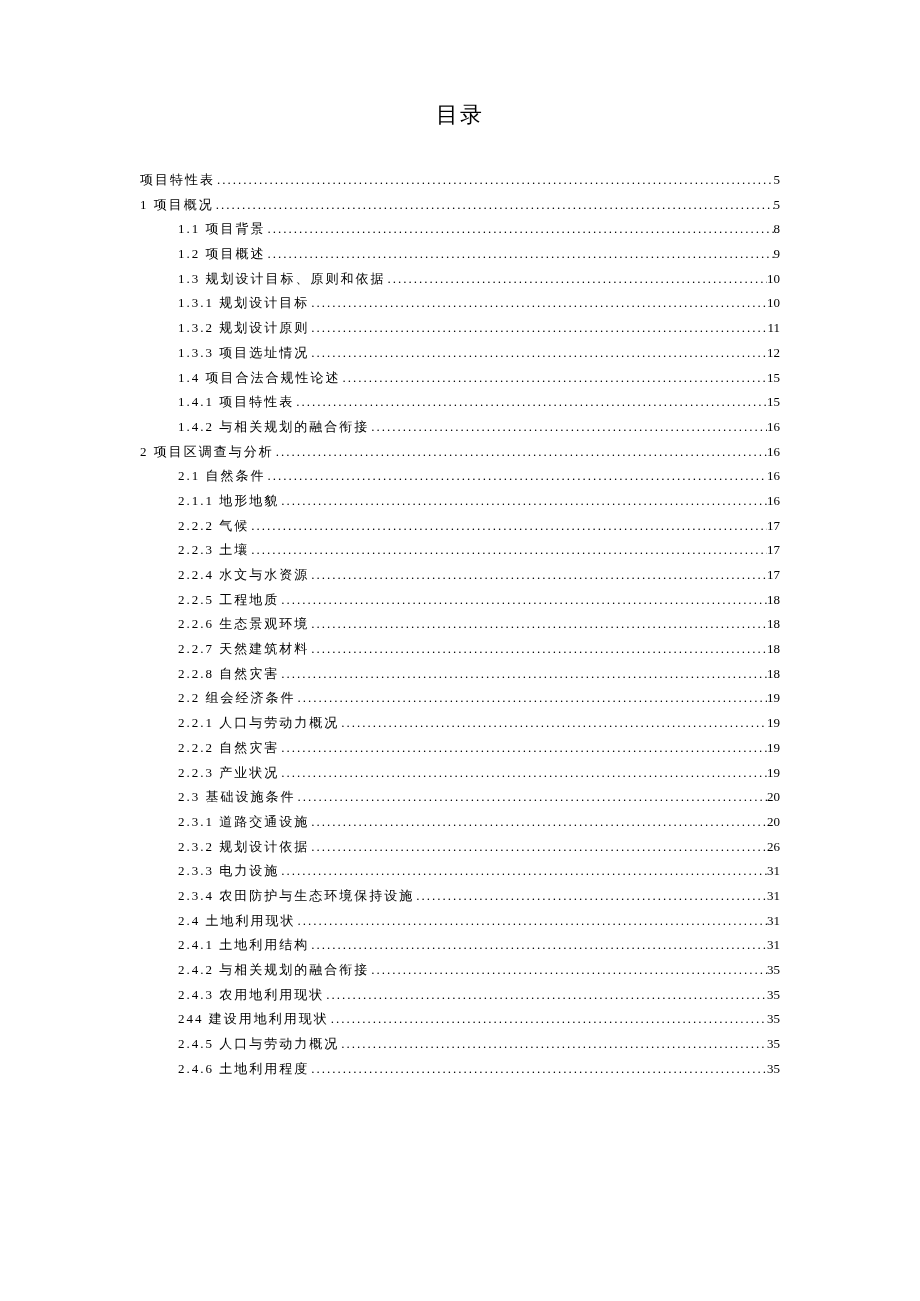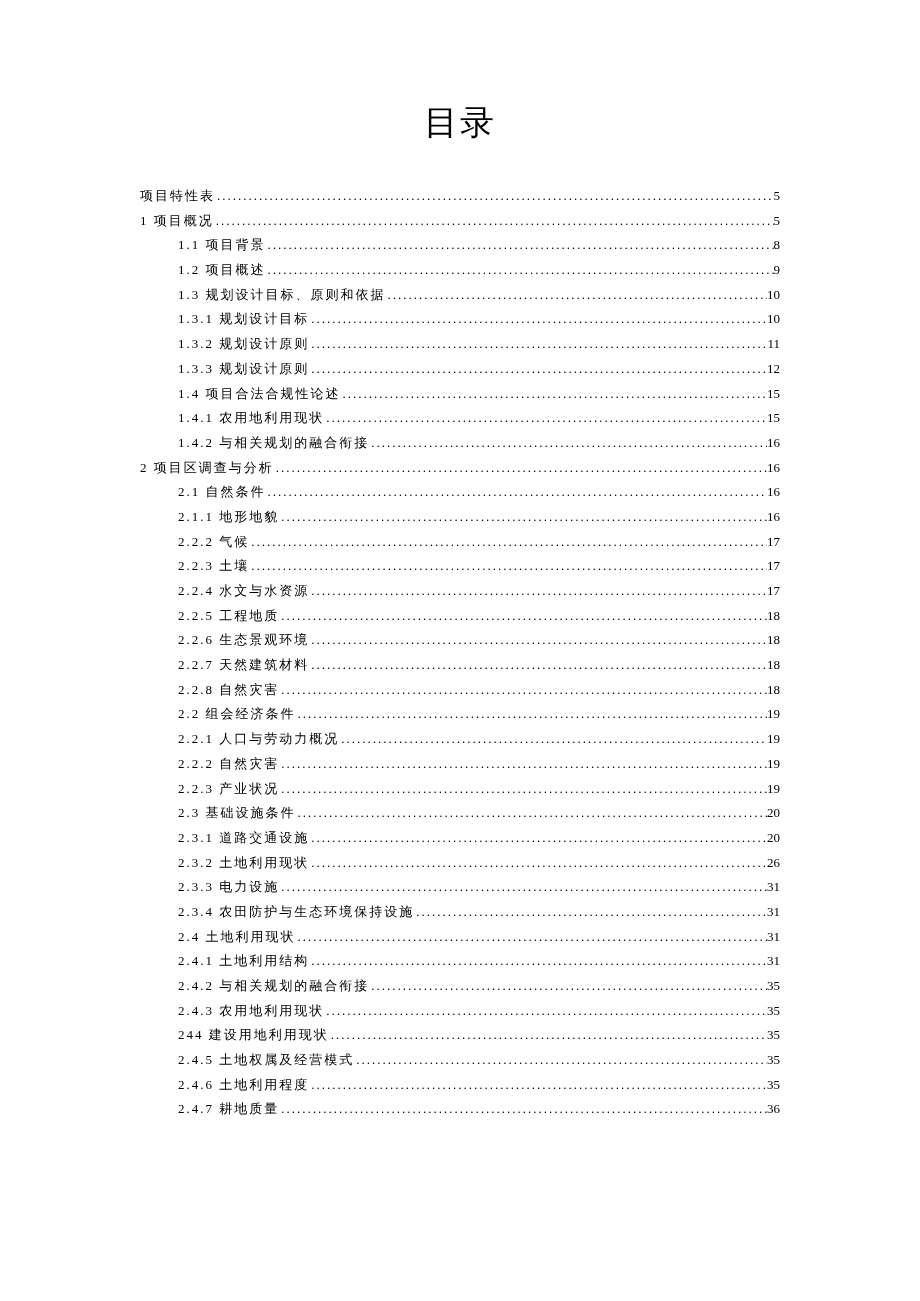--- a/index.html
+++ b/index.html
@@ -10,21 +10,21 @@
     body {
       background: #fff;
       font-family: "SimSun", "宋体", serif;
       width: 920px;
       height: 1301px;
       padding: 100px 140px 100px 140px;
       color: #000;
     }
     .title {
       text-align: center;
-      font-size: 34px;
+      font-size: 22px;
       font-weight: normal;
       font-family: "SimHei", "黑体", sans-serif;
       margin-bottom: 38px;
       letter-spacing: 2px;
     }
     .toc {
       font-size: 13px;
       line-height: 1.9;
       margin-top: 36px;
     }
@@ -94,31 +94,31 @@
       <span class="toc-label">1.3.1 规划设计目标</span>
       <span class="toc-dots"></span>
       <span class="toc-page">10</span>
     </div>
     <div class="toc-row level-1">
       <span class="toc-label">1.3.2 规划设计原则</span>
       <span class="toc-dots"></span>
       <span class="toc-page">11</span>
     </div>
     <div class="toc-row level-1">
-      <span class="toc-label">1.3.3 规划设计原则</span>
+      <span class="toc-label">1.3.3 项目选址情况</span>
       <span class="toc-dots"></span>
       <span class="toc-page">12</span>
     </div>
     <div class="toc-row level-1">
       <span class="toc-label">1.4  项目合法合规性论述</span>
       <span class="toc-dots"></span>
       <span class="toc-page">15</span>
     </div>
     <div class="toc-row level-1">
-      <span class="toc-label">1.4.1 农用地利用现状</span>
+      <span class="toc-label">1.4.1 项目特性表</span>
       <span class="toc-dots"></span>
       <span class="toc-page">15</span>
     </div>
     <div class="toc-row level-1">
       <span class="toc-label">1.4.2 与相关规划的融合衔接</span>
       <span class="toc-dots"></span>
       <span class="toc-page">16</span>
     </div>
     <div class="toc-row level-0">
       <span class="toc-label">2 项目区调查与分析</span>
@@ -194,21 +194,21 @@
       <span class="toc-label">2.3  基础设施条件</span>
       <span class="toc-dots"></span>
       <span class="toc-page">20</span>
     </div>
     <div class="toc-row level-1">
       <span class="toc-label">2.3.1 道路交通设施</span>
       <span class="toc-dots"></span>
       <span class="toc-page">20</span>
     </div>
     <div class="toc-row level-1">
-      <span class="toc-label">2.3.2 土地利用现状</span>
+      <span class="toc-label">2.3.2 规划设计依据</span>
       <span class="toc-dots"></span>
       <span class="toc-page">26</span>
     </div>
     <div class="toc-row level-1">
       <span class="toc-label">2.3.3 电力设施</span>
       <span class="toc-dots"></span>
       <span class="toc-page">31</span>
     </div>
     <div class="toc-row level-1">
       <span class="toc-label">2.3.4 农田防护与生态环境保持设施</span>
@@ -234,27 +234,22 @@
       <span class="toc-label">2.4.3 农用地利用现状</span>
       <span class="toc-dots"></span>
       <span class="toc-page">35</span>
     </div>
     <div class="toc-row level-1">
       <span class="toc-label">244 建设用地利用现状</span>
       <span class="toc-dots"></span>
       <span class="toc-page">35</span>
     </div>
     <div class="toc-row level-1">
-      <span class="toc-label">2.4.5 土地权属及经营模式</span>
+      <span class="toc-label">2.4.5 人口与劳动力概况</span>
       <span class="toc-dots"></span>
       <span class="toc-page">35</span>
     </div>
     <div class="toc-row level-1">
       <span class="toc-label">2.4.6 土地利用程度</span>
       <span class="toc-dots"></span>
       <span class="toc-page">35</span>
-    </div>
-    <div class="toc-row level-1">
-      <span class="toc-label">2.4.7 耕地质量</span>
-      <span class="toc-dots"></span>
-      <span class="toc-page">36</span>
     </div>
   </div>
 
 </body></html>

